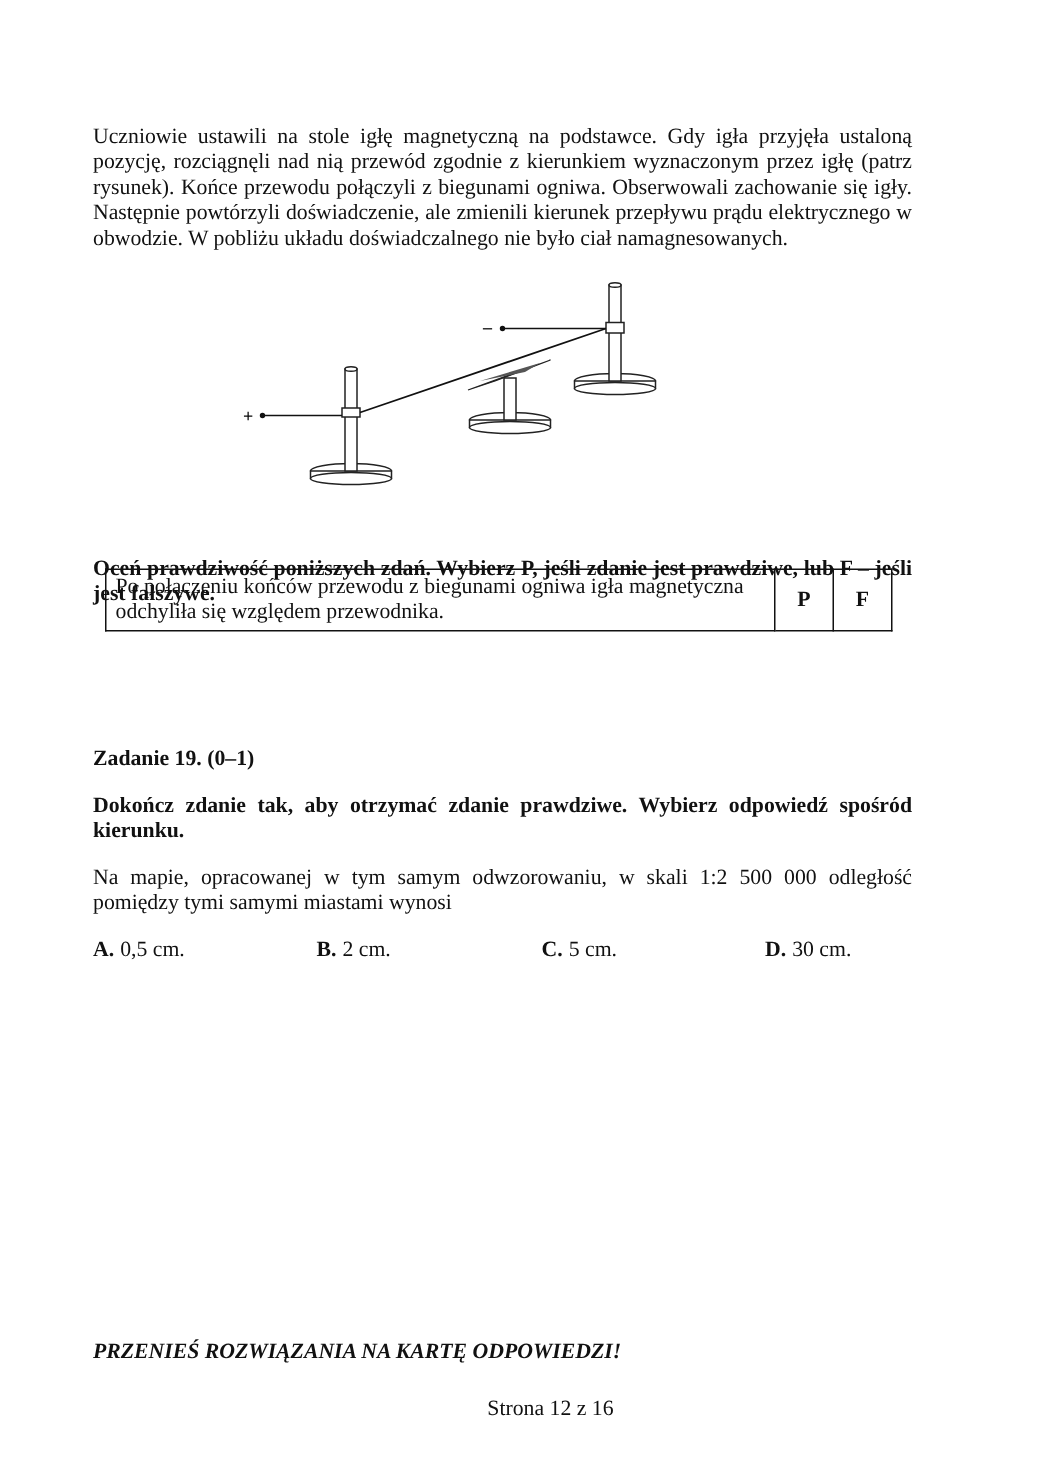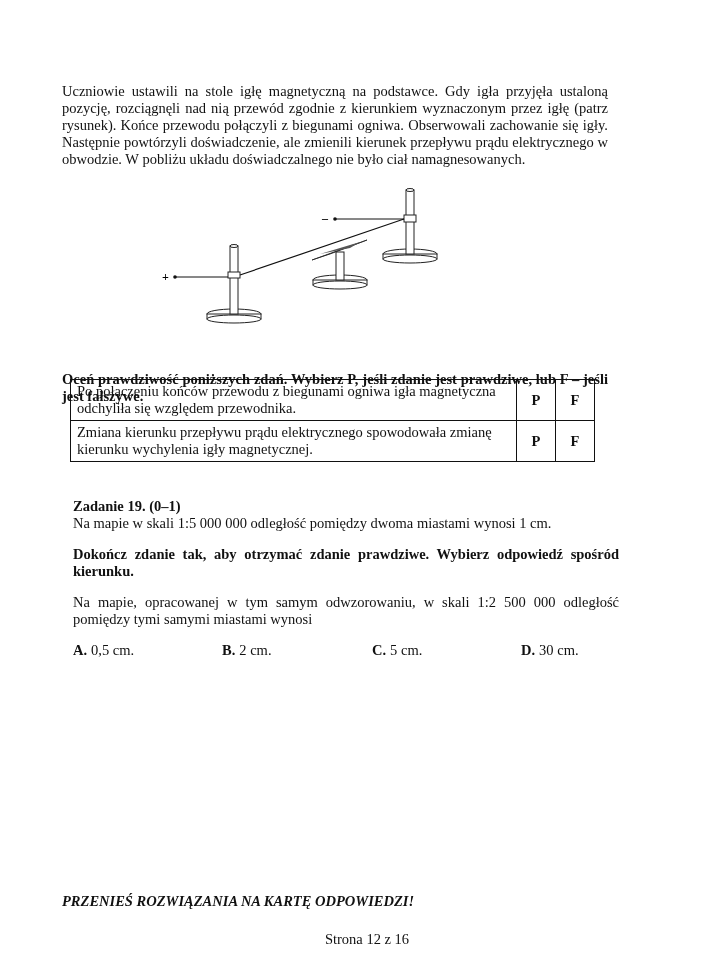--- a/index.html
+++ b/index.html
@@ -8,21 +8,21 @@
   .page { position: absolute; left: 62px; top: 83px; width: 546px; }
   .task-title { font-weight: bold; line-height: 17px; }
   .para { text-align: justify; line-height: 17px; margin: 0; }
   .bold { font-weight: bold; }
   .figure { position: absolute; left: 150px; top: 188px; width: 300px; height: 140px; }
   .instr { position: absolute; left: 62px; top: 331px; width: 546px; font-weight: bold; line-height: 17px; text-align: justify; margin-top: 40px; }
   table.pf { position: absolute; left: 70px; top: 379px; width: 525px; border-collapse: collapse; }
   table.pf td { border: 1px solid #111; font-size: 14.5px; line-height: 17px; padding: 3px 6px; vertical-align: middle; }
   table.pf td.stmt { width: 432px; height: 34px; }
   table.pf td.opt { width: 26px; text-align: center; font-weight: bold; cursor: pointer; }
-  .t19 { position: absolute; left: 73px; top: 498px; width: 546px; }
+  .t19 { position: absolute; left: 62px; top: 498px; width: 546px; }
   .gap { height: 14px; }
   .answers { display: flex; margin-top: 14px; line-height: 17px; gap: 22px; }
   .answers .ans { cursor: pointer; }
   .answers .ans b { margin-right: 4px; }
   .footer-note { position: absolute; left: 62px; top: 893px; font-weight: bold; font-style: italic; font-size: 14.5px; text-align: right; }
   .page-num { position: absolute; left: 0; width: 706px; top: 931px; text-align: center; font-size: 14.5px; padding-left: 28px; box-sizing: border-box; }
 </style>
 </head>
 <body>
 
@@ -67,31 +67,25 @@
 
 <div class="instr">Oceń prawdziwość poniższych zdań. Wybierz P, jeśli zdanie jest prawdziwe, lub F – jeśli jest fałszywe.</div>
 
 <table class="pf">
   <tbody>
       <tr>
     <td class="stmt">Po połączeniu końców przewodu z biegunami ogniwa igła magnetyczna odchyliła się względem przewodnika.</td>
     <td class="opt">P</td>
     <td class="opt">F</td>
   </tr>
-  <tr>
-    <td class="stmt">Zmiana kierunku przepływu prądu elektrycznego spowodowała zmianę kierunku wychylenia igły magnetycznej.</td>
-    <td class="opt">P</td>
-    <td class="opt">F</td>
-  </tr>
 </tbody>
   </table>
 
 <div class="t19">
   <div class="task-title">Zadanie 19. (0–1)</div>
-  <p class="para">Na mapie w skali 1:5 000 000 odległość pomiędzy dwoma miastami wynosi 1 cm.</p>
   <div class="gap"></div>
   <p class="para bold">Dokończ zdanie tak, aby otrzymać zdanie prawdziwe. Wybierz odpowiedź spośród kierunku.</p>
   <div class="gap"></div>
   <p class="para">Na mapie, opracowanej w tym samym odwzorowaniu, w skali 1:2 500 000 odległość pomiędzy tymi samymi miastami wynosi</p>
   <div class="answers">
     <div class="ans" style="width:127px">
       <b>A.</b><span>0,5 cm.</span>
     </div>
     <div class="ans" style="width:128px">
       <b>B.</b><span>2 cm.</span>

